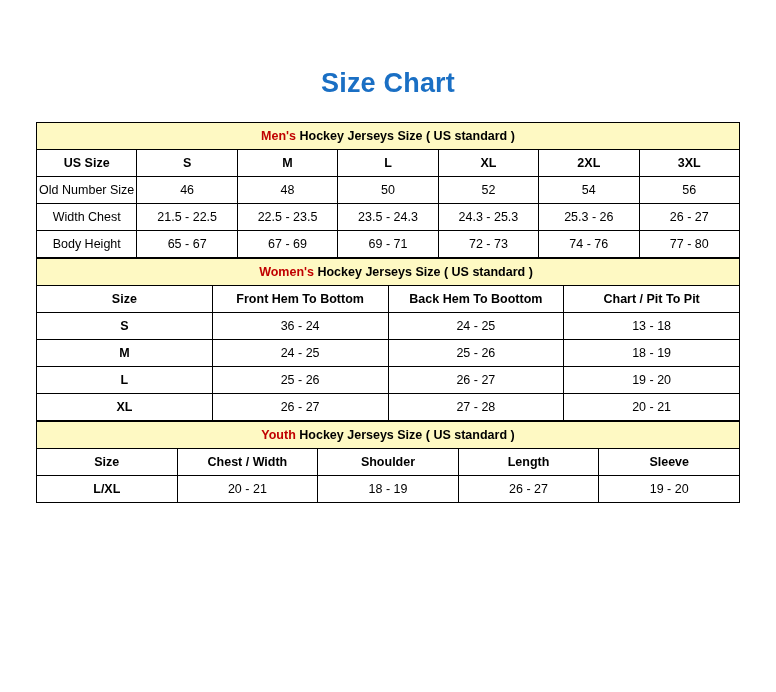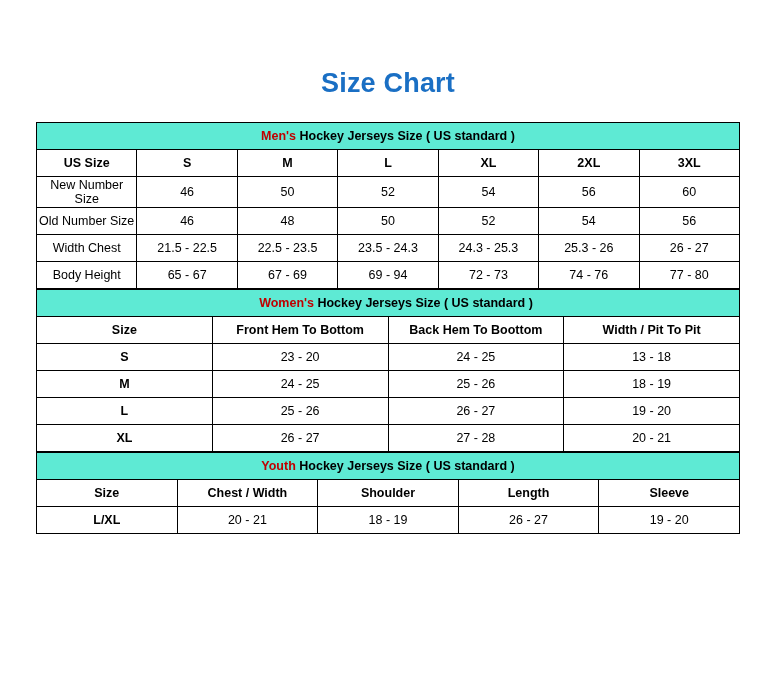--- a/index.html
+++ b/index.html
@@ -44,21 +44,21 @@
   }
   table.size-table td {
     border: 1px solid #000000;
     text-align: center;
     vertical-align: middle;
     font-size: 12.5px;
     height: 24px;
     padding: 1px 2px;
   }
   td.section-header {
-    background: #5eead4;
+    background: #fef9c3;
     font-weight: bold;
     font-size: 14px;
     height: 30px;
   }
   td.section-header .accent-men { color: #c00000; }
   td.section-header .accent-women { color: #c00000; margin-left: 16px; }
   td.section-header .accent-youth { color: #c00000; }
   td.col-head {
     font-weight: bold;
   }
@@ -86,29 +86,20 @@
         <tr>
           <td class="col-head" style="width:148px">US Size</td>
           <td class="col-head" style="width:93px">S</td>
           <td class="col-head" style="width:93px">M</td>
           <td class="col-head" style="width:93px">L</td>
           <td class="col-head" style="width:93px">XL</td>
           <td class="col-head" style="width:93px">2XL</td>
           <td class="col-head" style="width:91px">3XL</td>
         </tr>
         <tr>
-          <td class="row-head">New Number Size</td>
-          <td>46</td>
-          <td>50</td>
-          <td>52</td>
-          <td>54</td>
-          <td>56</td>
-          <td>60</td>
-        </tr>
-        <tr>
           <td class="row-head">Old Number Size</td>
           <td>46</td>
           <td>48</td>
           <td>50</td>
           <td>52</td>
           <td>54</td>
           <td>56</td>
         </tr>
         <tr>
           <td class="row-head">Width Chest</td>
@@ -116,42 +107,42 @@
           <td>22.5 - 23.5</td>
           <td>23.5 - 24.3</td>
           <td>24.3 - 25.3</td>
           <td>25.3 - 26</td>
           <td>26 - 27</td>
         </tr>
         <tr>
           <td class="row-head">Body Height</td>
           <td>65 - 67</td>
           <td>67 - 69</td>
-          <td>69 - 94</td>
+          <td>69 - 71</td>
           <td>72 - 73</td>
           <td>74 - 76</td>
           <td>77 - 80</td>
         </tr>
       </tbody>
     </table>
 
     <table class="size-table">
       <tbody>
         <tr>
           <td class="section-header" colspan="4"><span class="accent-women">Women's</span><span> Hockey Jerseys Size ( US standard )</span></td>
         </tr>
         <tr>
           <td class="col-head" style="width:148px">Size</td>
           <td class="col-head" style="width:186px">Front Hem To Bottom</td>
           <td class="col-head" style="width:186px">Back Hem To Boottom</td>
-          <td class="col-head" style="width:184px">Width / Pit To Pit</td>
+          <td class="col-head" style="width:184px">Chart / Pit To Pit</td>
         </tr>
         <tr>
           <td class="row-head-bold">S</td>
-          <td>23 - 20</td>
+          <td>36 - 24</td>
           <td>24 - 25</td>
           <td>13 - 18</td>
         </tr>
         <tr>
           <td class="row-head-bold">M</td>
           <td>24 - 25</td>
           <td>25 - 26</td>
           <td>18 - 19</td>
         </tr>
         <tr>

